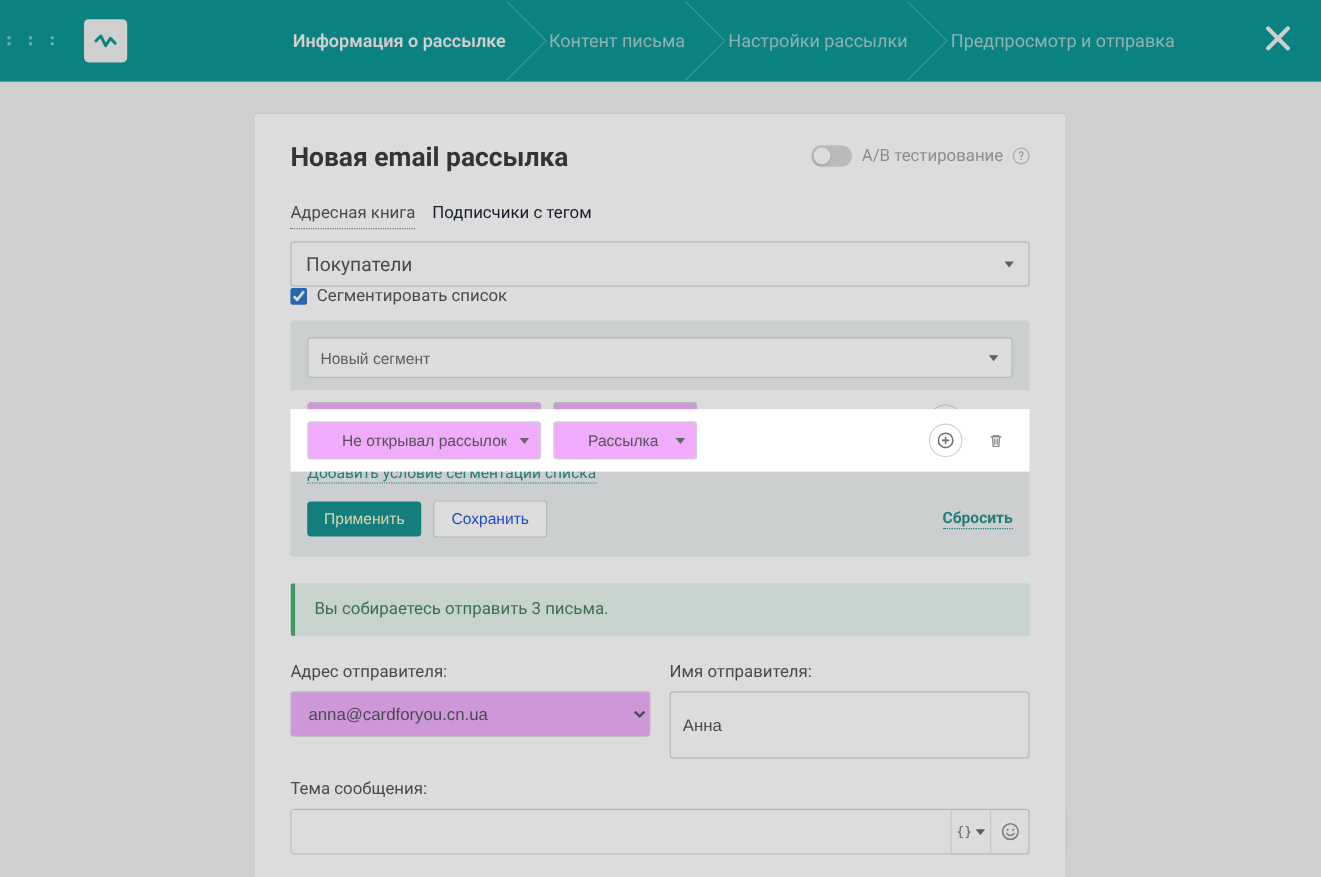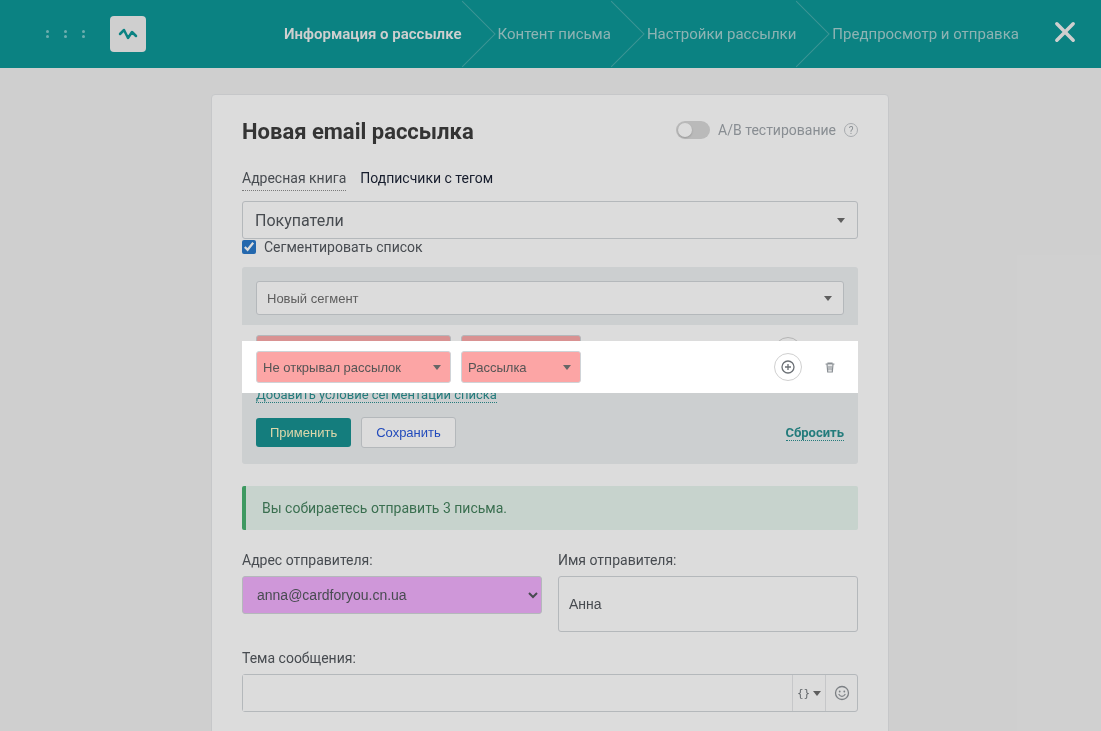--- a/index.html
+++ b/index.html
@@ -38,21 +38,21 @@
 
   .chk-row { display:flex; align-items:center; gap:8px; font-size:14px; color:#4a4f55;}
   .chk { width:14px; height:14px; accent-color:#1f72c7; }
 
   .seg-panel { margin-top: 12px; background: #eceff1; border-radius: 3px; padding: 14px 14px 16px 14px; position:relative;}
   .seg-select { width: 100%; height: 34px; border:1px solid #cfd3d7; border-radius:3px; background:#fff; padding:0 10px; font-size:13px; color:#666; appearance:none; position:relative;}
   .seg-select-wrap{position:relative;}
   .seg-select-wrap .caret{position:absolute; right:12px; top:15px;}
 
   .white-row { background:#fff; margin: 10px -14px 0 -14px; padding: 10px 14px; display:flex; align-items:center; gap:10px; position:relative; z-index:5;}
-  .mini-select { height: 32px; border:1px solid #cfd3d7; border-radius:3px; background:#fca5a5; padding:0 28px 0 6px; font-size:13px; color:#555; appearance:none;}
+  .mini-select { height: 32px; border:1px solid #cfd3d7; border-radius:3px; background:#f0abfc; padding:0 28px 0 28px; font-size:13px; color:#555; appearance:none;}
   .mini-wrap{position:relative; display:inline-block;}
   .mini-wrap .caret{position:absolute; right:10px; top:14px;}
   .ms1{width:195px;}
   .ms2{width:120px;}
   .row-icons{margin-left:auto; display:flex; gap:14px; align-items:center;}
   .icon-btn{width:28px;height:28px;display:flex;align-items:center;justify-content:center;color:#6b7075;cursor:pointer;border-radius:50%;}
   .icon-btn.plus{border:1px solid #d0d0d0;}
 
   .add-cond { margin-top: 10px; color:#1f8a8a; font-size:13px; border-bottom:1px dotted #1f8a8a; display:inline-block; cursor:pointer;}
 
@@ -75,21 +75,21 @@
   .subject-input{flex:1; border:none; outline:none; padding:0 10px; font-size:14px;}
   .subject-tools{display:flex; align-items:center; border-left:1px solid #e4e6e8;}
   .tool{width:32px;height:100%;display:flex;align-items:center;justify-content:center;color:#6b7075;cursor:pointer;border-left:1px solid #e4e6e8; font-size:13px;}
   .tool:first-child{border-left:none;}
 
   .footer-bar { position:absolute; left:211px; top:675px; width:678px; display:flex; justify-content:flex-end; gap:10px; align-items:center;}
   .btn-draft{ background:#fff; border:1px solid #cfd3d7; color:#555; padding:9px 16px; border-radius:3px; font-size:14px; cursor:pointer;}
   .btn-next{ background:#3fae6a; color:#fff; padding:9px 18px; border-radius:3px; font-size:14px; border:none; cursor:pointer; display:flex; align-items:center; gap:6px;}
   .chev-r{width:0;height:0;border-top:4px solid transparent;border-bottom:4px solid transparent;border-left:5px solid #fff;}
 
-  .dim{filter: brightness(0.94); padding-left: 40px;}
+  .dim{filter: brightness(0.94);}
 </style>
 </head>
 <body>
 
 <div class="topbar dim">
   <div class="drag-col">
     <div class="drag-dots">
         <span></span>
         <span></span>
       </div>

